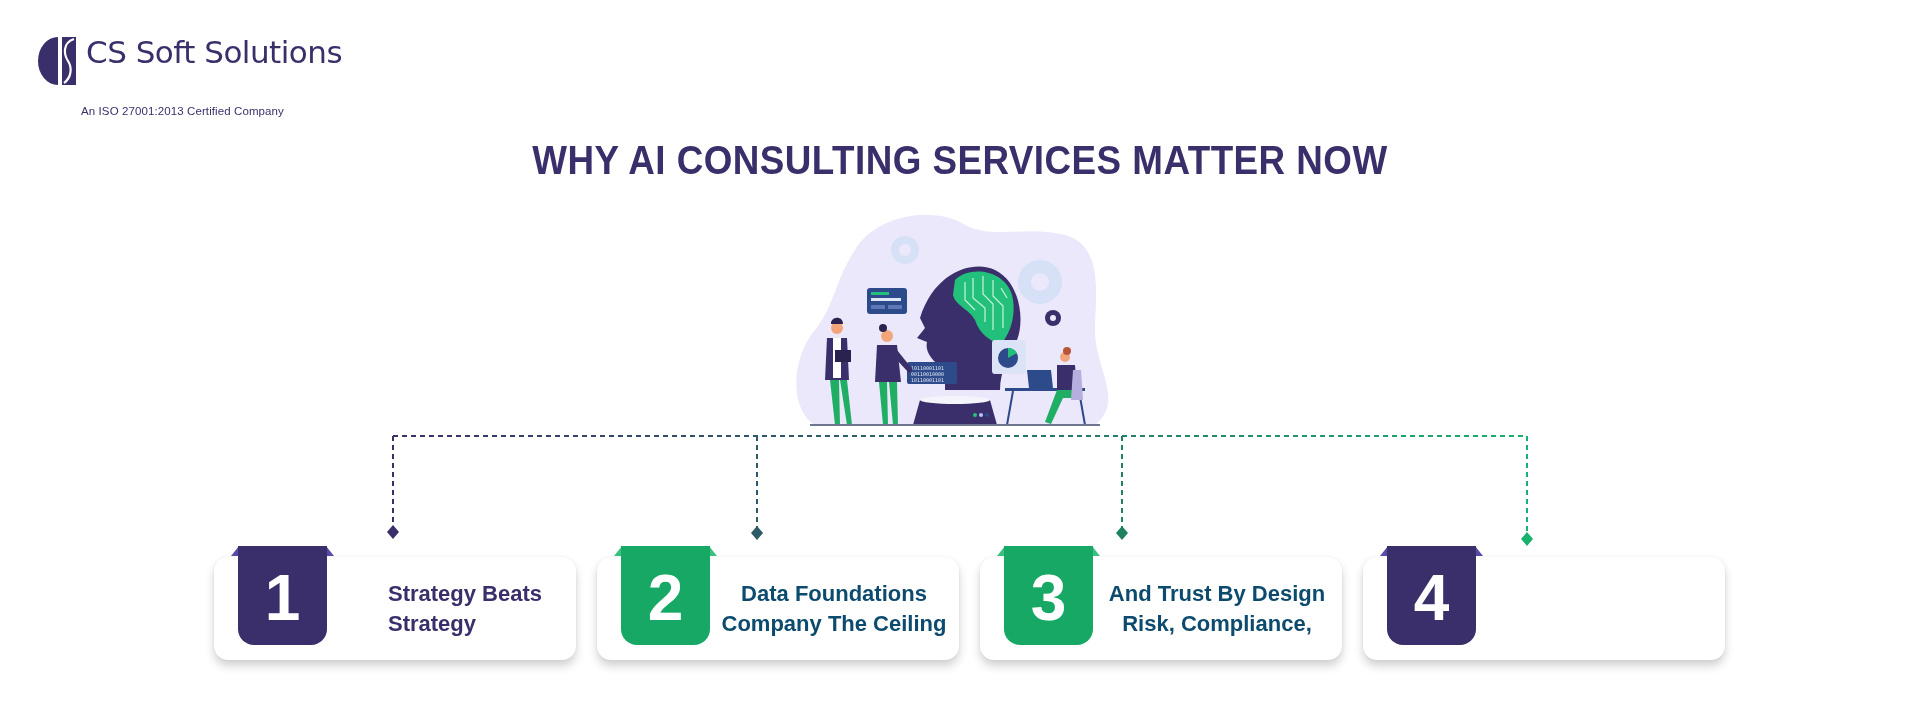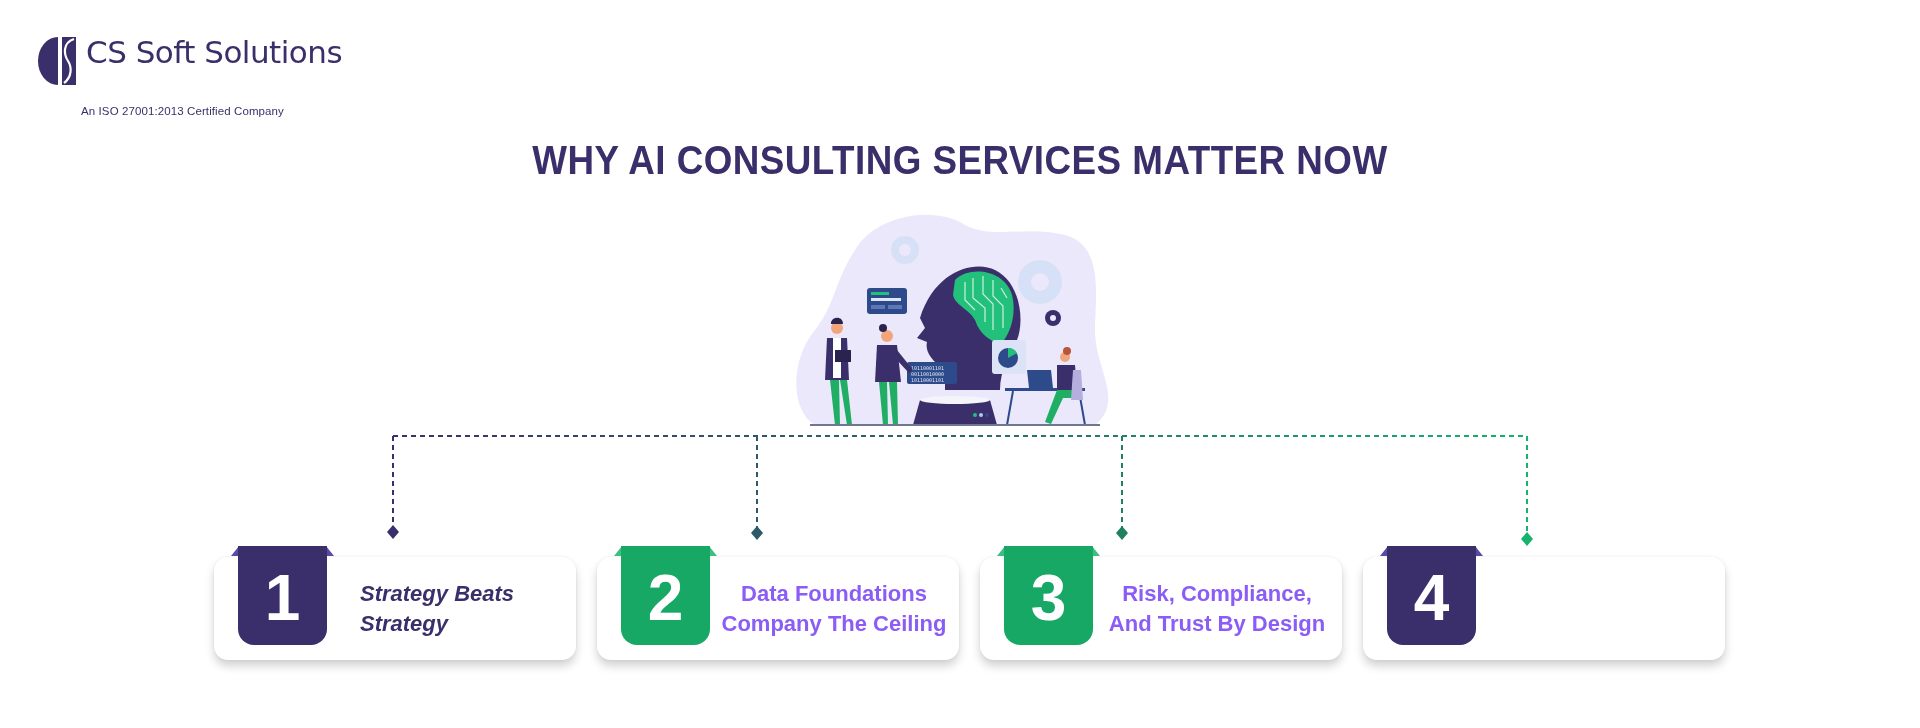--- a/index.html
+++ b/index.html
@@ -39,27 +39,27 @@
     border-bottom: 10px solid; border-left: 8px solid transparent; border-right: 8px solid transparent;
   }
   .tab-flap-l { left: 17px; }
   .tab-flap-r { left: 104px; }
   .tab-num { display: block; margin-top: 4px; }
   .card-text {
     position: absolute; left: 118px; right: 6px; top: 0; bottom: 0;
     display: flex; align-items: center; justify-content: center; text-align: center;
     font-size: 22px; font-weight: bold; line-height: 30px; font-family: "Liberation Sans", sans-serif;
   }
-  .card-text.left { justify-content: flex-start; text-align: left; padding-left: 28px; font-style: italic; }
+  .card-text.left { justify-content: center; text-align: left; padding-left: 28px; }
   .purple .tab { background: #3b2f6b; }
   .purple .tab-flap-l, .purple .tab-flap-r { border-bottom-color: #5a4aa8; }
   .purple .card-text { color: #3b2f6b; }
   .green .tab { background: #17a866; }
   .green .tab-flap-l, .green .tab-flap-r { border-bottom-color: #3cc07f; }
-  .green .card-text { color: #8b5cf6; }
+  .green .card-text { color: #0c4a6e; }
 </style>
 </head>
 <body>
 
 <div class="logo">
   <svg class="logo-mark" viewBox="0 0 40 48">
     <path d="M20 0 A20 24 0 0 0 20 48 Z" fill="#3b2f6b"></path>
     <path d="M24 0 L38 0 L38 48 L24 48 Z" fill="#3b2f6b"></path>
     <path d="M36 2 C 24 6, 26 18, 30 24 C 34 30, 34 40, 26 46" stroke="#ffffff" stroke-width="2.2" fill="none"></path>
   </svg>
@@ -206,22 +206,22 @@
 </div>
 
 <div class="card green" style="left:980px;">
   <div class="tab-flap-l"></div>
   <div class="tab-flap-r"></div>
   <div class="tab">
     <span class="tab-num">3</span>
   </div>
   <div class="card-text">
     <div>
+      <div>And Trust By Design</div>
       <div>Risk, Compliance,</div>
-      <div>And Trust By Design</div>
     </div>
   </div>
 </div>
 
 <div class="card purple" style="left:1363px;">
   <div class="tab-flap-l"></div>
   <div class="tab-flap-r"></div>
   <div class="tab">
     <span class="tab-num">4</span>
   </div>

